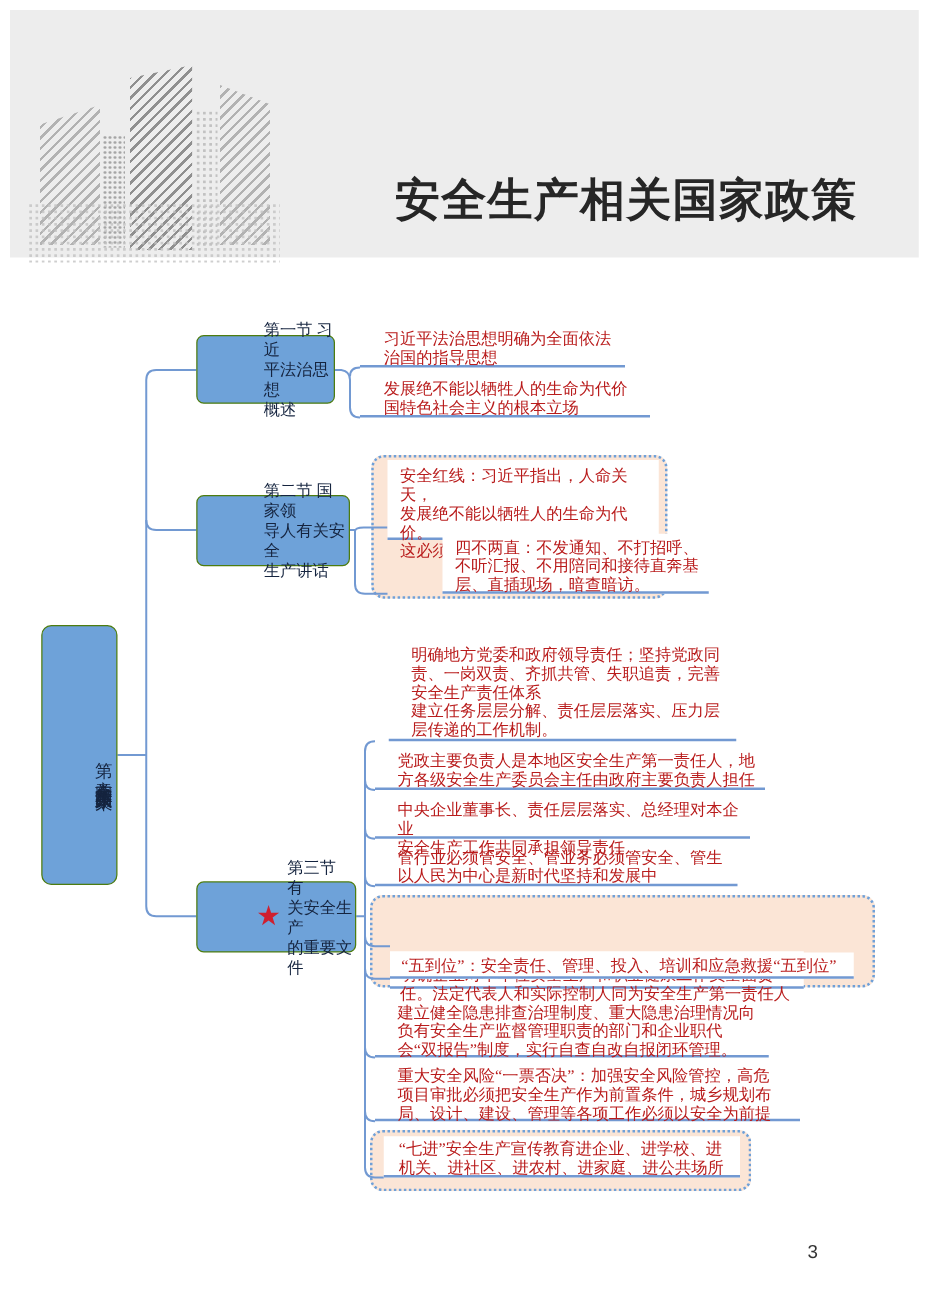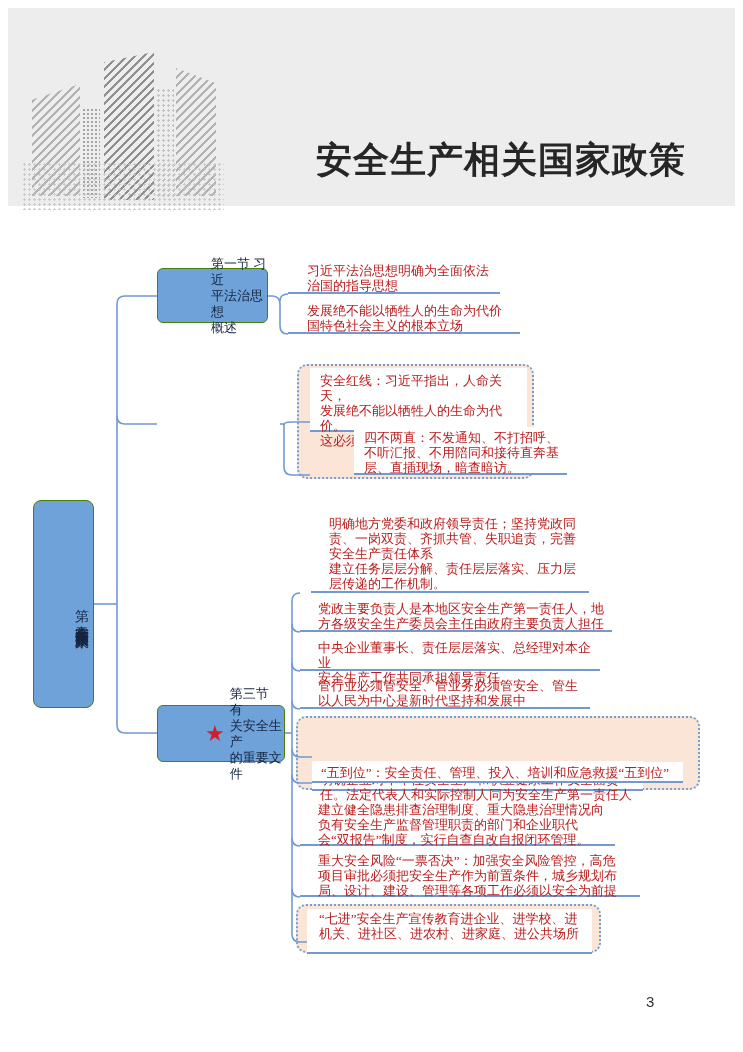--- a/index.html
+++ b/index.html
@@ -87,20 +87,25 @@
 
   <div class="node node-root" style="left:33px;top:500px;width:61px;height:208px;">
     <span class="vlabel">第　章安全生产相关国家政策</span>
   </div>
 
   <div class="node node-branch" style="left:157px;top:268px;width:111px;height:55px;">
     <span class="label">第一节 习近
 平法治思想
 概述</span>
   </div>
+  <div class="node node-branch" style="left:157px;top:396px;width:123px;height:57px;">
+    <span class="label">第二节 国家领
+导人有关安全
+生产讲话</span>
+  </div>
   <div class="node node-branch with-star" style="left:157px;top:705px;width:128px;height:57px;">
     <span class="star">★</span>
     <span class="label">第三节 有
 关安全生产
 的重要文件</span>
   </div>
 
   <div class="leaf" style="left:288px;top:261px;width:212px;height:33px;padding:2px 0 0 19px;">习近平法治思想明确为全面依法
 治国的指导思想</div>
   <div class="leaf" style="left:288px;top:301px;width:232px;height:33px;padding:2px 0 0 19px;">发展绝不能以牺牲人的生命为代价
@@ -126,18 +131,18 @@
 以人民为中心是新时代坚持和发展中</div>
   <div class="leaf boxed" style="left:312px;top:761px;width:331px;height:30px;padding:11px 0 0 8px;">明确企业对本单位安全生产和职业健康工作负全面责
 任。法定代表人和实际控制人同为安全生产第一责任人</div>
   <div class="leaf" style="left:300px;top:800px;width:315px;height:46px;padding:2px 0 0 18px;">建立健全隐患排查治理制度、重大隐患治理情况向
 负有安全生产监督管理职责的部门和企业职代
 会“双报告”制度，实行自查自改自报闭环管理。</div>
   <div class="leaf boxed" style="left:312px;top:762px;width:371px;height:21px;padding:3px 0 0 9px;">“五到位”：安全责任、管理、投入、培训和应急救援“五到位”</div>
   <div class="leaf" style="left:300px;top:851px;width:340px;height:46px;padding:2px 0 0 18px;">重大安全风险“一票否决”：加强安全风险管控，高危
 项目审批必须把安全生产作为前置条件，城乡规划布
 局、设计、建设、管理等各项工作必须以安全为前提</div>
-  <div class="leaf boxed" style="left:307px;top:909px;width:285px;height:45px;padding:2px 0 0 12px;">“七进”安全生产宣传教育进企业、进学校、进
+  <div class="leaf boxed" style="left:307px;top:909px;width:285px;height:33px;padding:2px 0 0 12px;">“七进”安全生产宣传教育进企业、进学校、进
 机关、进社区、进农村、进家庭、进公共场所</div>
 
   <div class="page-number">3</div>
 
 </div>
 
 </body></html>

